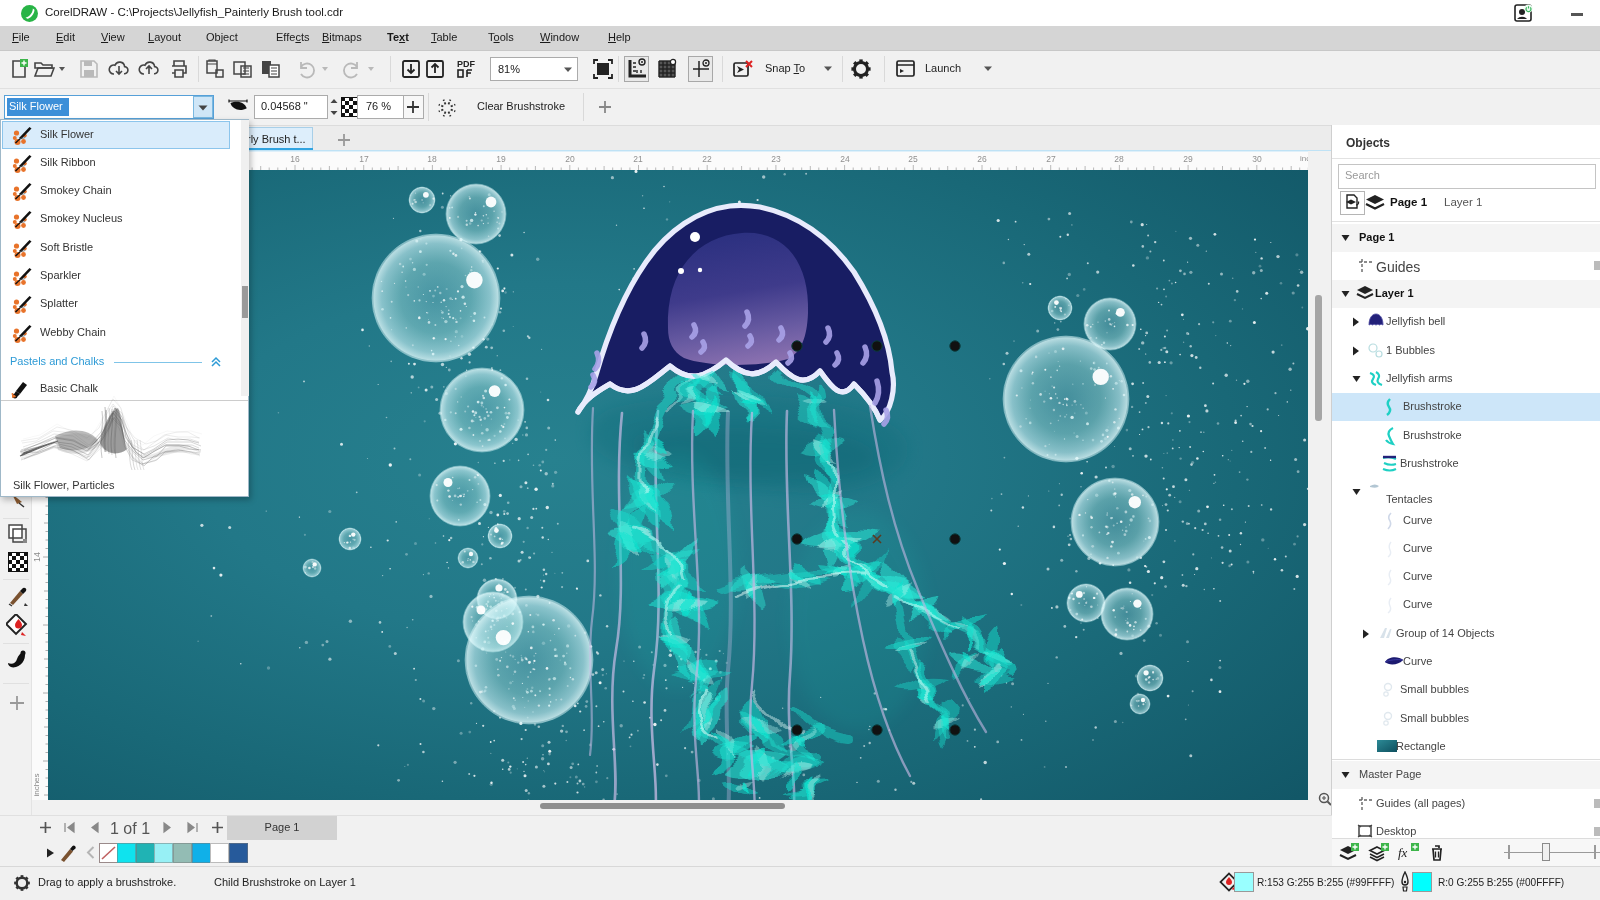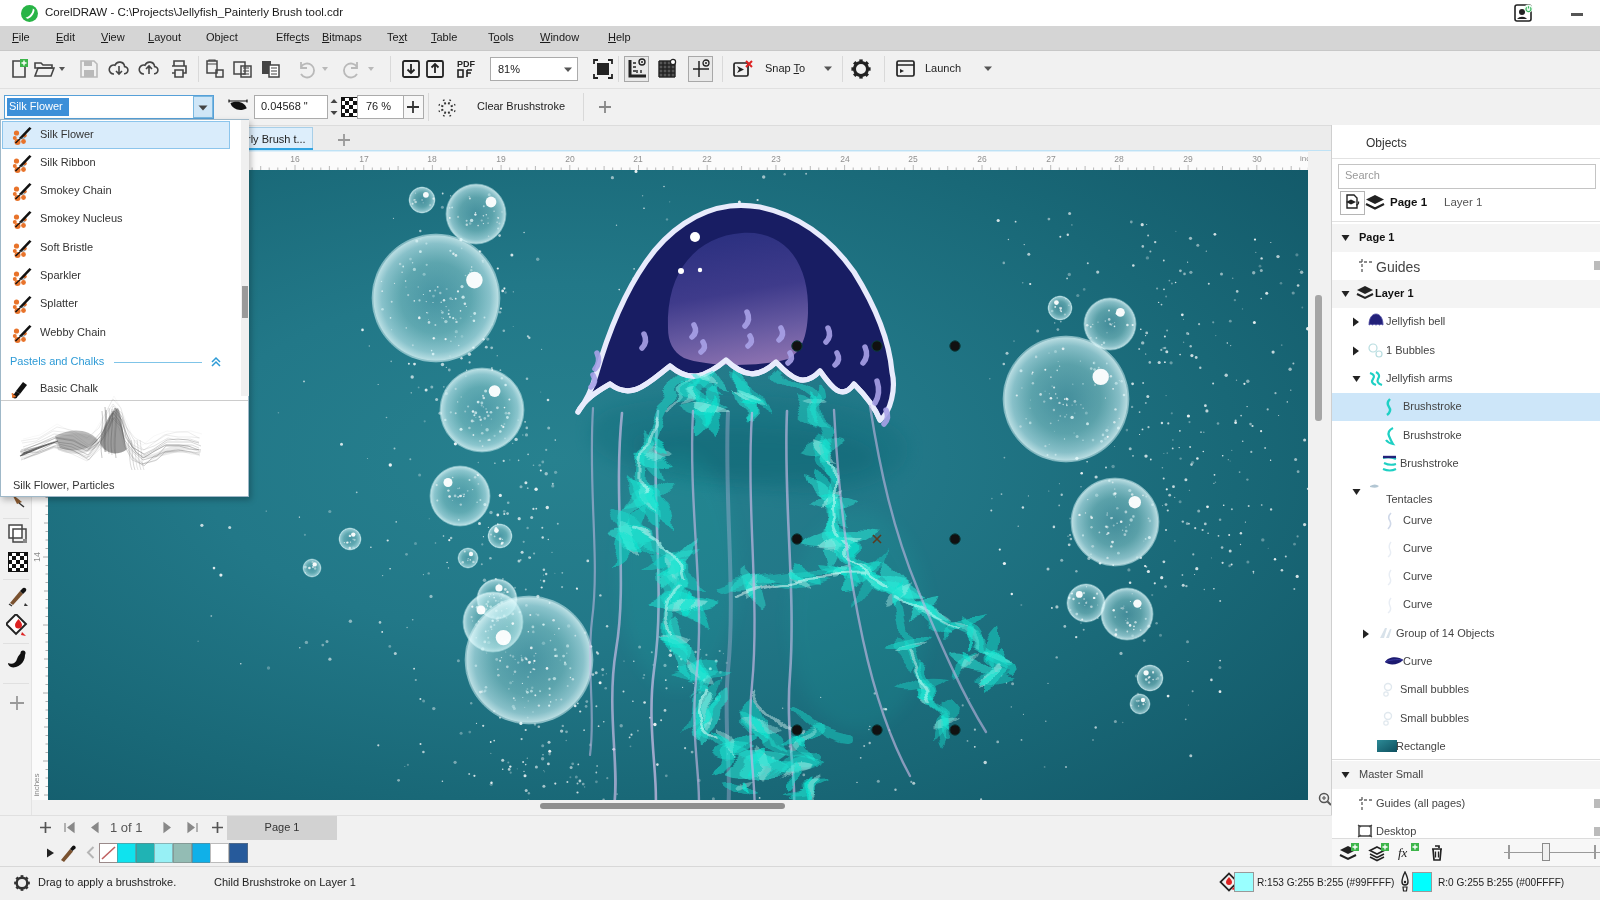--- a/index.html
+++ b/index.html
@@ -21,21 +21,21 @@
   </svg>
 <div class="abs" style="left:1571px;top:13px;width:12px;height:2.5px;background:#555;"></div>
 <div class="abs" style="left:0px;top:26px;width:1600px;height:24px;background:#d5d5d5;"></div>
 <div class="txt" style="left:12px;top:31px;font-size:11.0px;color:#1a1a1a;font-weight:normal;"><u>F</u>ile</div>
 <div class="txt" style="left:56px;top:31px;font-size:11.0px;color:#1a1a1a;font-weight:normal;"><u>E</u>dit</div>
 <div class="txt" style="left:101px;top:31px;font-size:11.0px;color:#1a1a1a;font-weight:normal;"><u>V</u>iew</div>
 <div class="txt" style="left:148px;top:31px;font-size:11.0px;color:#1a1a1a;font-weight:normal;"><u>L</u>ayout</div>
 <div class="txt" style="left:206px;top:31px;font-size:11.0px;color:#1a1a1a;font-weight:normal;">Object</div>
 <div class="txt" style="left:265px;top:31px;font-size:11.0px;color:#1a1a1a;font-weight:normal;margin-left:11px;">Effe<u>c</u>ts</div>
 <div class="txt" style="left:322px;top:31px;font-size:11.0px;color:#1a1a1a;font-weight:normal;"><u>B</u>itmaps</div>
-<div class="txt" style="left:387px;top:31px;font-size:11.0px;color:#1a1a1a;font-weight:normal;">Te<u>x</u>t</div>
+<div class="txt" style="left:387px;top:31px;font-size:11.0px;color:#1a1a1a;font-weight:bold;">Te<u>x</u>t</div>
 <div class="txt" style="left:431px;top:31px;font-size:11.0px;color:#1a1a1a;font-weight:normal;"><u>T</u>able</div>
 <div class="txt" style="left:488px;top:31px;font-size:11.0px;color:#1a1a1a;font-weight:normal;">T<u>o</u>ols</div>
 <div class="txt" style="left:540px;top:31px;font-size:11.0px;color:#1a1a1a;font-weight:normal;"><u>W</u>indow</div>
 <div class="txt" style="left:608px;top:31px;font-size:11.0px;color:#1a1a1a;font-weight:normal;"><u>H</u>elp</div>
 <div class="abs" style="left:0px;top:50px;width:1600px;height:38px;background:#f1f1f1;"></div>
 <div class="abs" style="left:0px;top:50px;width:1600px;height:1px;background:#c8c8c8"></div>
 <svg class="abs" style="left:8px;top:58px" width="22" height="22" viewBox="0 0 22 22">
     <path d="M5 3 h8 l4 4 v12 h-12 z" fill="none" stroke="#444" stroke-width="1.6"></path>
     <rect x="12" y="1" width="8" height="8" fill="#3db54a"></rect>
     <path d="M16 2.5 v5 M13.5 5 h5" stroke="#fff" stroke-width="1.4"></path>
@@ -2222,21 +2222,21 @@
 <div class="abs" style="left:1315px;top:295px;width:7px;height:126px;background:#a6a6a6;border-radius:3px;"></div>
 <svg class="abs" style="left:1318px;top:792px" width="15" height="15" viewBox="0 0 15 15">
     <circle cx="6" cy="6" r="4.5" fill="none" stroke="#555" stroke-width="1.5"></circle>
     <path d="M9.5 9.5 l3.5 3.5" stroke="#555" stroke-width="1.8"></path>
     <path d="M4 6 h4 M6 4 v4" stroke="#555" stroke-width="1.1"></path>
   </svg>
 <div class="abs" style="left:32px;top:800px;width:1276px;height:15px;background:#f1f1f1;"></div>
 <div class="abs" style="left:540px;top:803px;width:245px;height:6px;background:#8f8f8f;border-radius:3px;"></div>
 <div class="abs" style="left:1332px;top:125px;width:268px;height:740px;background:#fff;"></div>
 <div class="abs" style="left:1331px;top:125px;width:1px;height:740px;background:#cfcfcf"></div>
-<div class="txt" style="left:1346px;top:136px;font-size:12.0px;color:#333;font-weight:normal;margin-left:20px;">Objects</div>
+<div class="txt" style="left:1346px;top:136px;font-size:12.0px;color:#333;font-weight:bold;">Objects</div>
 <div class="abs" style="left:1332px;top:158px;width:268px;height:1px;background:#e2e2e2"></div>
 <div class="abs" style="left:1338px;top:164px;width:258px;height:25px;background:#fff;border:1px solid #c4c4c4;"></div>
 <div class="txt" style="left:1345px;top:169px;font-size:11.0px;color:#999;font-weight:normal;">Search</div>
 <div class="abs" style="left:1340px;top:191px;width:25px;height:24px;border:1px solid #b5b5b5;"></div>
 <svg class="abs" style="left:1344px;top:194px" width="18" height="18" viewBox="0 0 18 18">
     <path d="M3 1 h7 l3 3 v10 h-10 z" fill="none" stroke="#222" stroke-width="1.4"></path>
     <path d="M2 8 l5 -2.5 5 2.5 -5 2.5 z" fill="#222"></path>
     <path d="M12 11 c2 0 3 -1.5 2.5 -3.5" fill="none" stroke="#222" stroke-width="1.2"></path>
   </svg>
 <svg class="abs" style="left:1364px;top:193px" width="22" height="20" viewBox="0 0 22 20">
@@ -2355,21 +2355,21 @@
       </linearGradient>
     </defs>
     <rect x="1" y="3" width="20" height="12" fill="url(#rg)"></rect>
   </svg>
 <div class="txt" style="left:1396px;top:740px;font-size:11.0px;color:#444;font-weight:normal;">Rectangle</div>
 <div class="abs" style="left:1332px;top:759px;width:268px;height:1px;background:#dcdcdc"></div>
 <div class="abs" style="left:1332px;top:761px;width:268px;height:28px;background:#f4f4f4;"></div>
 <svg class="abs" style="left:1341px;top:771px" width="9" height="8" viewBox="0 0 9 8">
     <path d="M0.5 1 L8.5 1 L4.5 7 Z" fill="#222"></path>
   </svg>
-<div class="txt" style="left:1359px;top:768px;font-size:11.0px;color:#444;font-weight:normal;">Master Small</div>
+<div class="txt" style="left:1359px;top:768px;font-size:11.0px;color:#444;font-weight:normal;">Master Page</div>
 <svg class="abs" style="left:1356px;top:794px" width="20" height="20" viewBox="0 0 20 20">
     <path d="M6 3 v14" stroke="#666" stroke-width="1.4" stroke-dasharray="3 2"></path>
     <path d="M3 6 h14" stroke="#666" stroke-width="1.4" stroke-dasharray="3 2"></path>
   </svg>
 <div class="txt" style="left:1376px;top:797px;font-size:11.0px;color:#444;font-weight:normal;">Guides (all pages)</div>
 <div class="abs" style="left:1594px;top:799px;width:6px;height:9px;background:#bbb;"></div>
 <svg class="abs" style="left:1356px;top:822px" width="18" height="18" viewBox="0 0 18 18">
     <rect x="3" y="4" width="12" height="10" fill="none" stroke="#444" stroke-width="1.5"></rect>
     <path d="M2 3 l3 2 M16 3 l-3 2 M2 15 l3 -2 M16 15 l-3 -2" stroke="#444" stroke-width="1.2"></path>
   </svg>
@@ -2406,21 +2406,21 @@
 <div class="abs" style="left:0px;top:815px;width:1332px;height:1px;background:#e0e0e0"></div>
 <svg class="abs" style="left:38px;top:820px" width="15" height="15" viewBox="0 0 15 15">
     <path d="M7.5 2 v11 M2 7.5 h11" stroke="#555" stroke-width="1.7"></path>
   </svg>
 <svg class="abs" style="left:62px;top:821px" width="14" height="13" viewBox="0 0 14 13">
     <path d="M3 2 v9 M12 2 L6 6.5 L12 11 z" fill="#888" stroke="#888" stroke-width="1.2"></path>
   </svg>
 <svg class="abs" style="left:88px;top:821px" width="12" height="13" viewBox="0 0 12 13">
     <path d="M10 2 L4 6.5 L10 11 z" fill="#888" stroke="#888" stroke-width="1.2"></path>
   </svg>
-<div class="txt" style="left:110px;top:820px;font-size:13px;color:#555;font-weight:normal;">1  of  1</div>
+<div class="txt" style="left:110px;top:820px;font-size:16px;color:#555;font-weight:normal;">1  of  1</div>
 <svg class="abs" style="left:162px;top:821px" width="12" height="13" viewBox="0 0 12 13">
     <path d="M2 2 L8 6.5 L2 11 z" fill="#888" stroke="#888" stroke-width="1.2"></path>
   </svg>
 <svg class="abs" style="left:186px;top:821px" width="14" height="13" viewBox="0 0 14 13">
     <path d="M2 2 L8 6.5 L2 11 z M11 2 v9" fill="#888" stroke="#888" stroke-width="1.2"></path>
   </svg>
 <svg class="abs" style="left:210px;top:820px" width="15" height="15" viewBox="0 0 15 15">
     <path d="M7.5 2 v11 M2 7.5 h11" stroke="#555" stroke-width="1.7"></path>
   </svg>
 <div class="abs" style="left:227px;top:816px;width:110px;height:24px;background:#d2d2d2;"></div>

